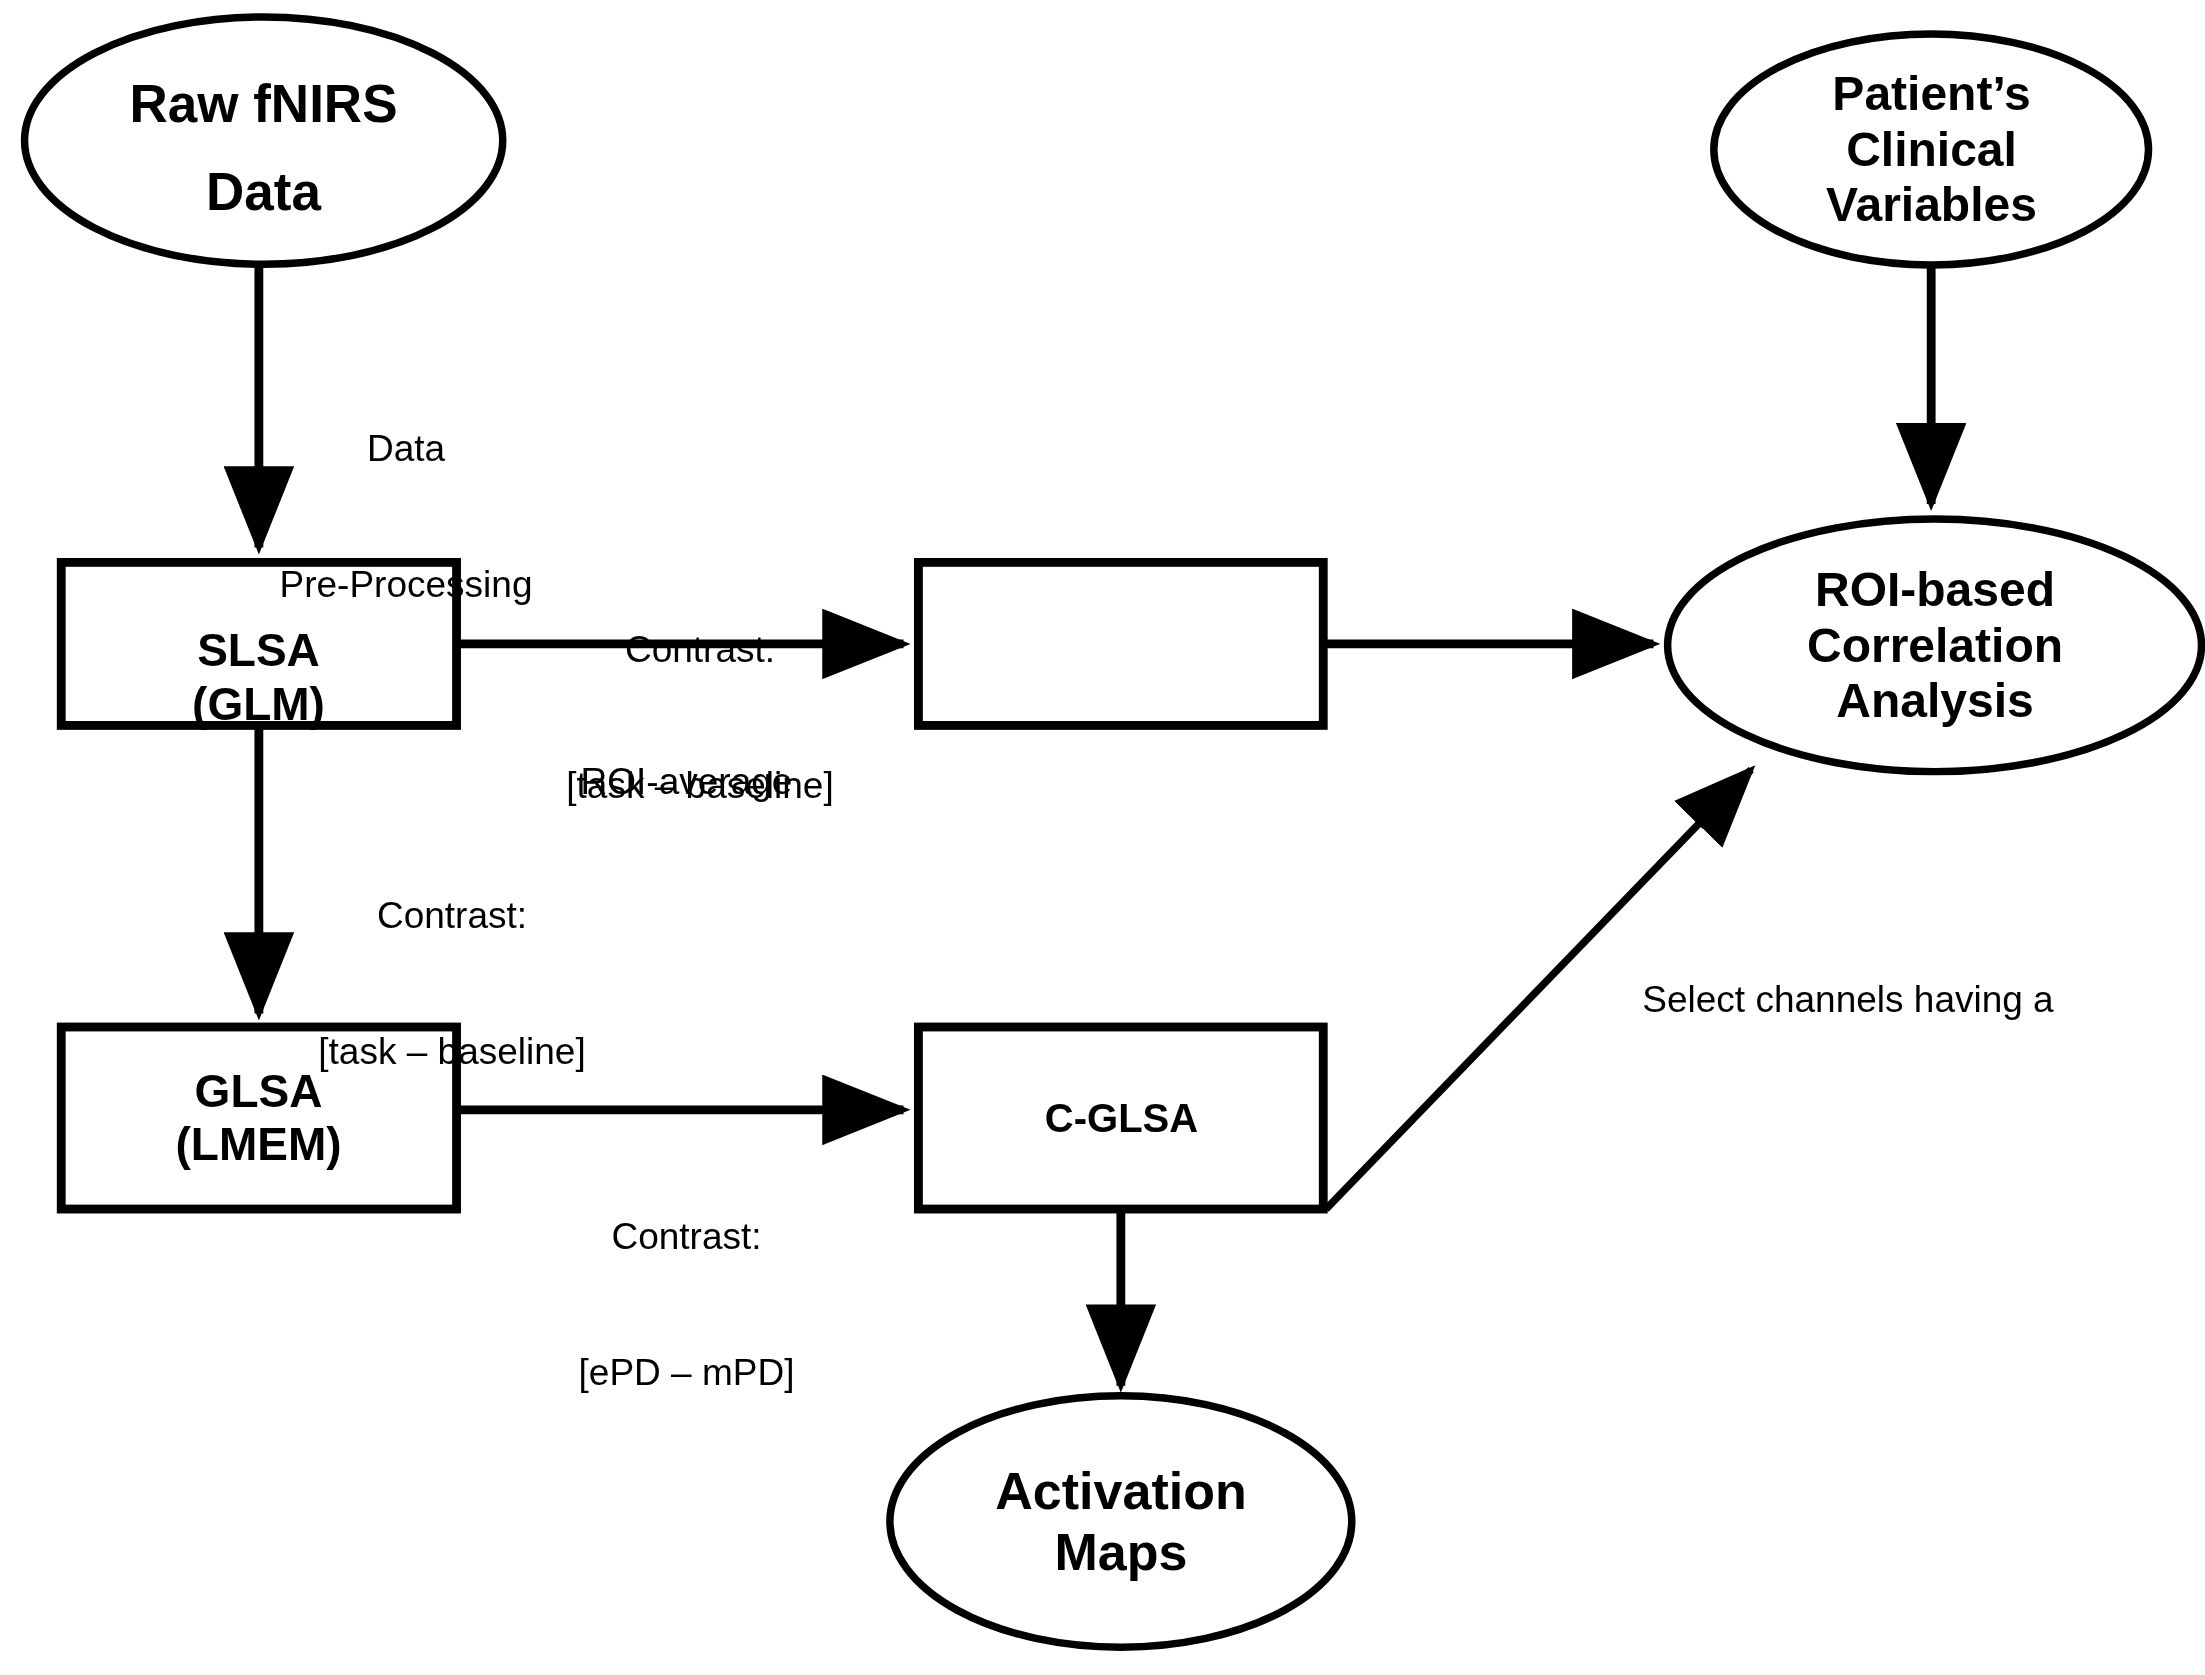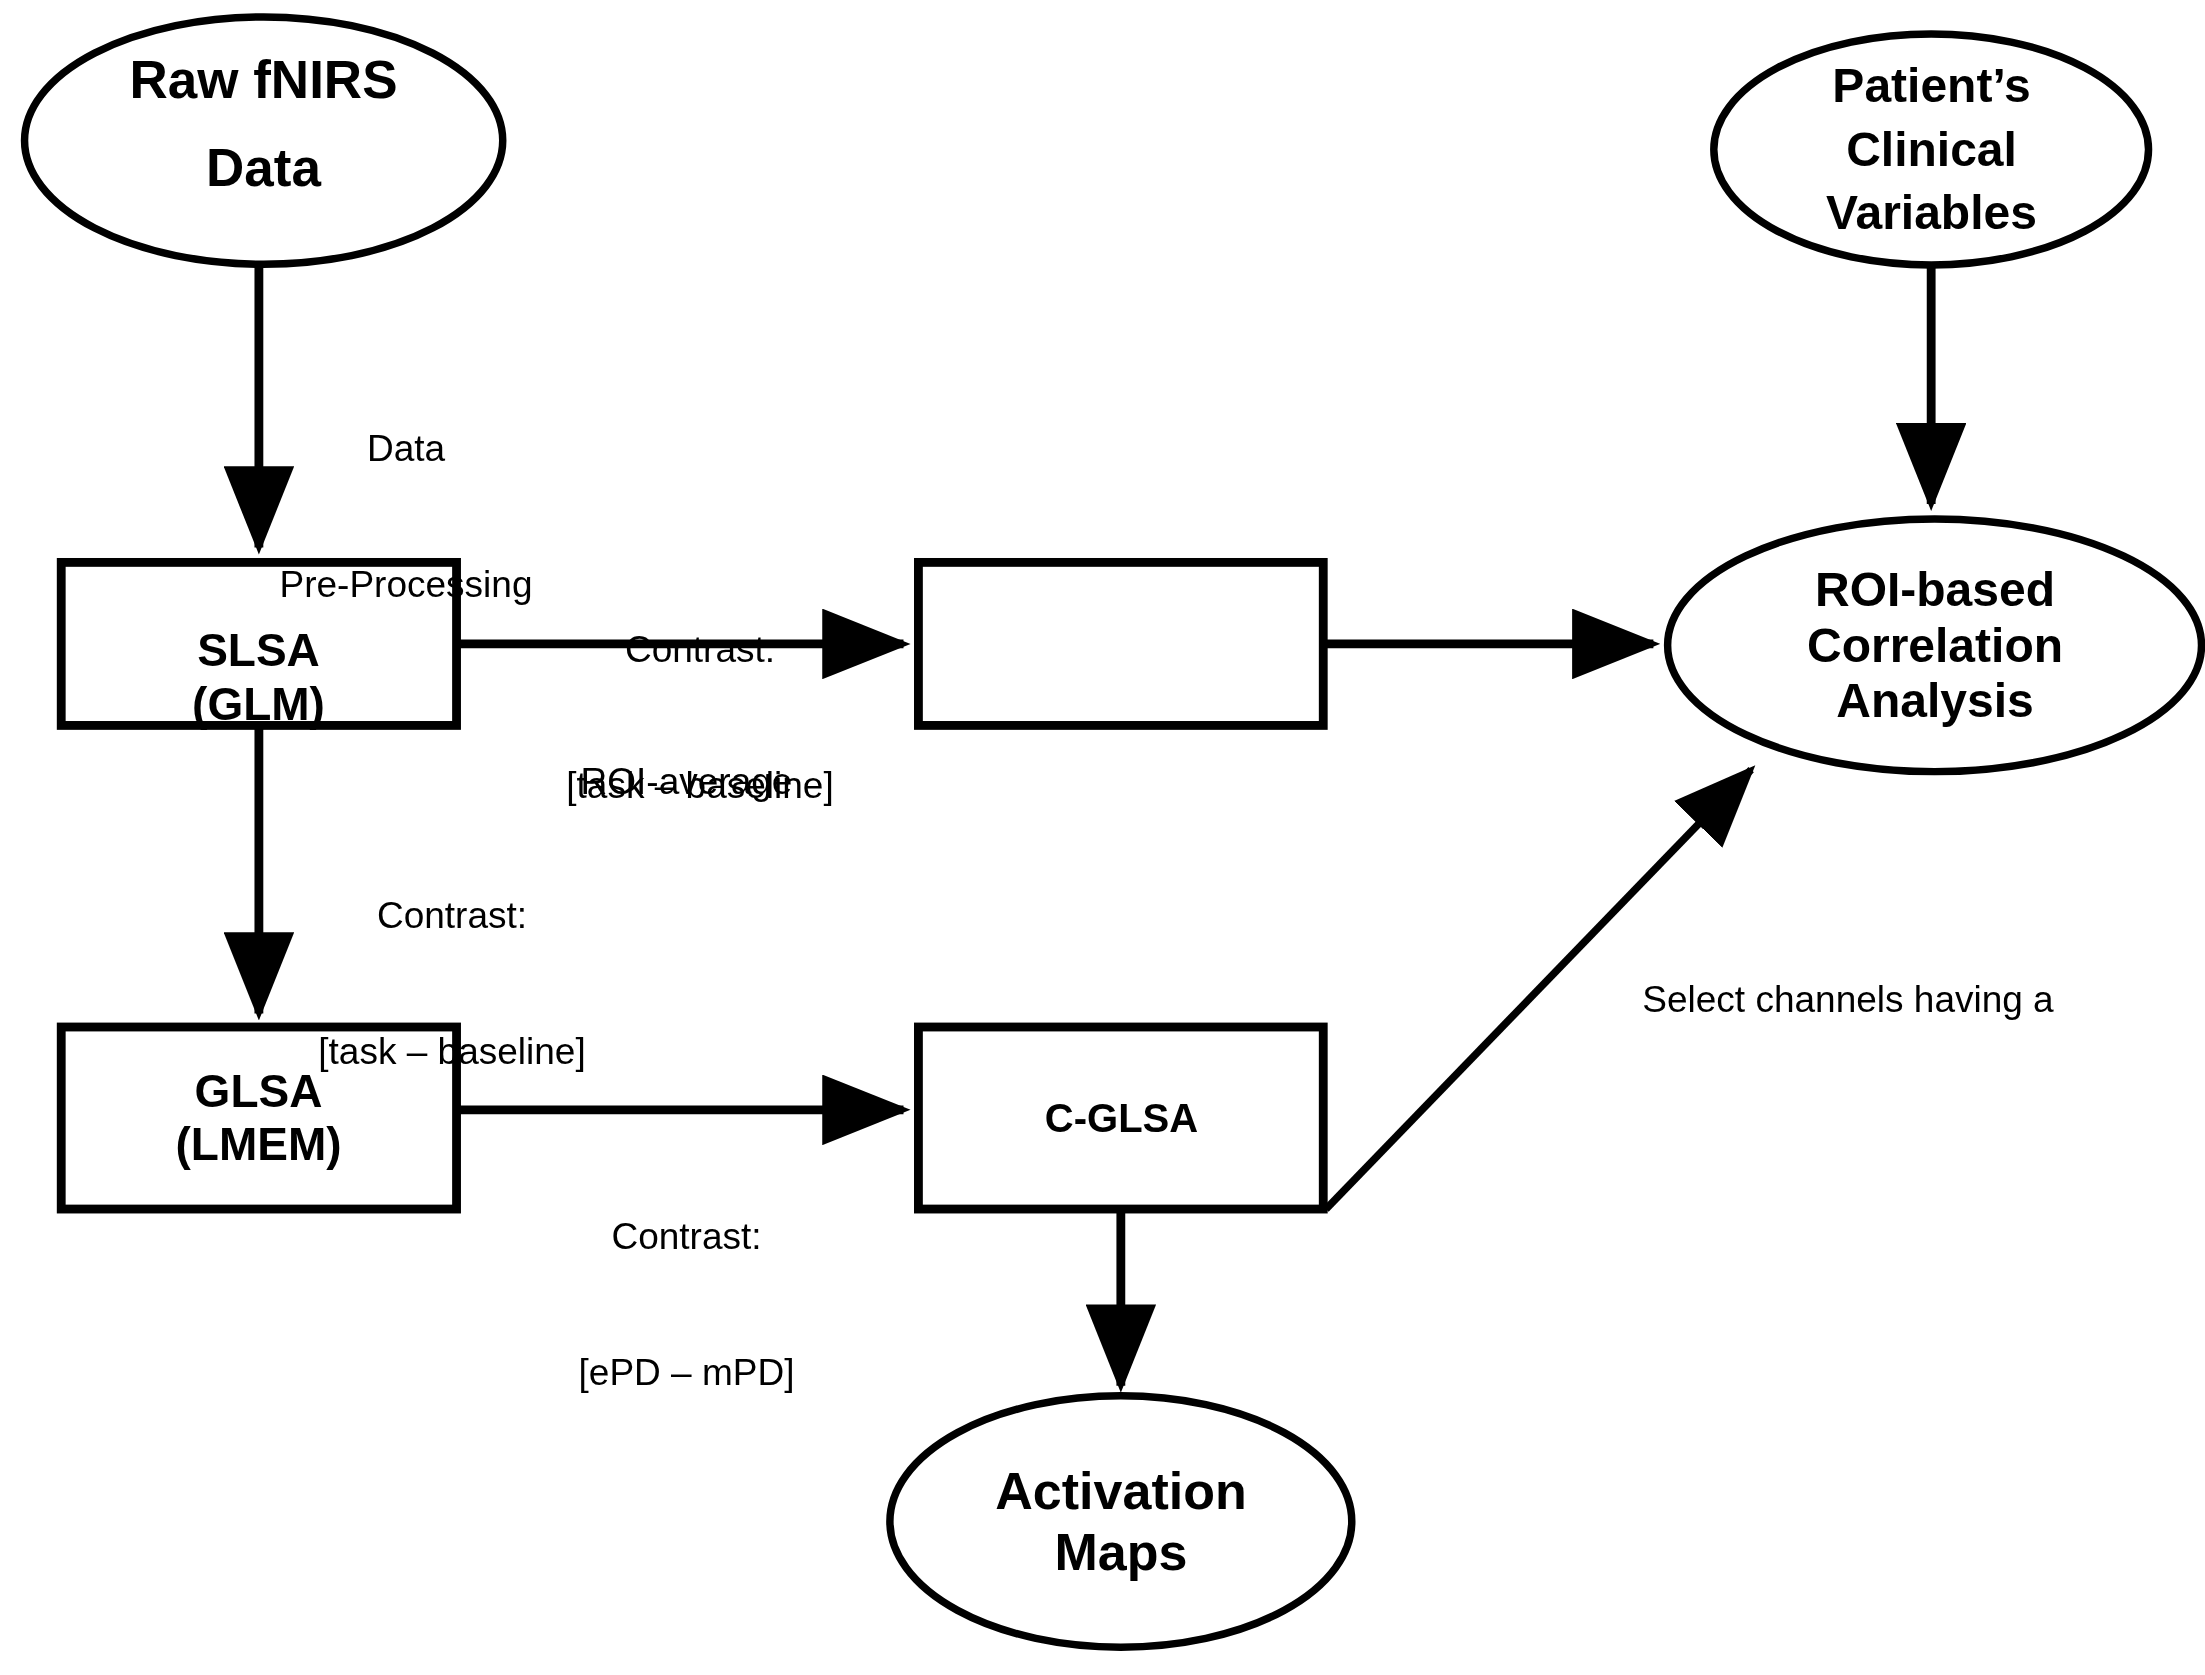--- a/index.html
+++ b/index.html
@@ -104,26 +104,26 @@
 
     <line class="edge-line" x1="381" y1="1072" x2="381" y2="1492" marker-end="url(#arrowhead)"></line>
 
     <line class="edge-line" x1="676" y1="1634" x2="1330" y2="1634" marker-end="url(#arrowhead)"></line>
 
     <line class="edge-line-thin" x1="1952" y1="1780" x2="2578" y2="1133" marker-end="url(#arrowhead-thin)"></line>
 
     <line class="edge-line" x1="1650" y1="1784" x2="1650" y2="2040" marker-end="url(#arrowhead)"></line>
   </svg>
 
-  <div class="node-label" style="left:24.5px; top:0; width:478px; height:247px; font-size:53px;gap:27px;">
+  <div class="node-label" style="left:24.5px; top:24px; width:478px; height:247px; font-size:53px;gap:27px;">
     <span class="lbl-line">Raw fNIRS</span>
     <span class="lbl-line">Data</span>
   </div>
 
-  <div class="node-label" style="left:1714px; top:34px; width:435px; height:231px; font-size:48px;gap:8px;">
+  <div class="node-label" style="left:1714px; top:34px; width:435px; height:231px; font-size:48px;">
     <span class="lbl-line">Patient’s</span>
     <span class="lbl-line">Clinical</span>
     <span class="lbl-line">Variables</span>
   </div>
 
   <div class="node-label" style="left:61px; top:596px; width:395px; height:163px; font-size:46px;text-align:center;">
     <span class="lbl-line">SLSA</span>
     <span class="lbl-line">(GLM)</span>
   </div>
 

